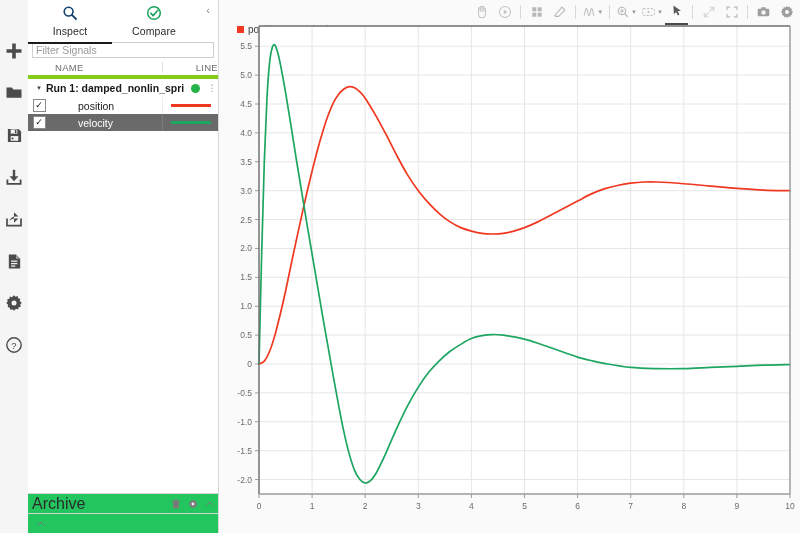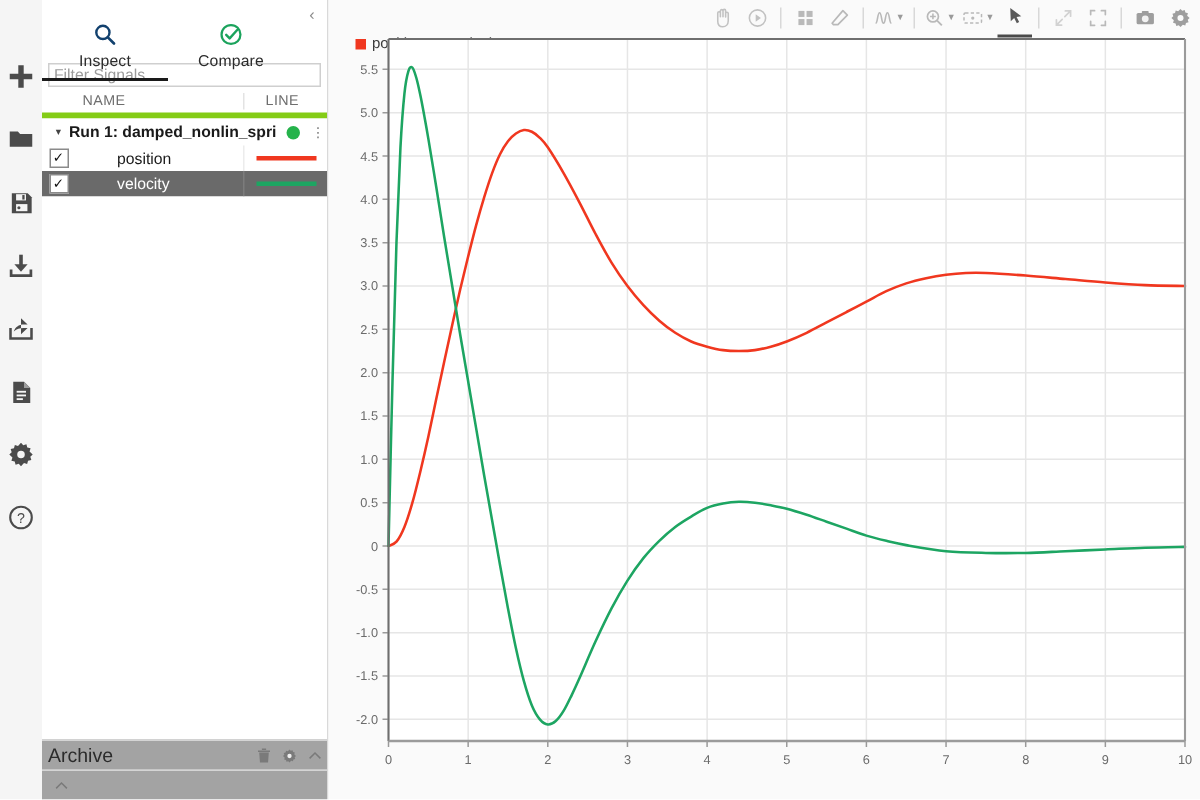--- a/index.html
+++ b/index.html
@@ -29,21 +29,21 @@
     position:absolute;left:28px;top:0;width:190px;height:533px;
     background:#ffffff;border-right:1px solid #d9d9d9;
     display:flex;flex-direction:column;
   }
   .tabs{
     position:relative;height:40px;display:flex;align-items:flex-start;
     background:#ffffff;
   }
   .tab{
     width:84px;height:39px;display:flex;flex-direction:column;
-    align-items:center;justify-content:flex-start;cursor:pointer;padding-top:13px;
+    align-items:center;justify-content:flex-start;cursor:pointer;padding-top:3px;
   }
   .tab .ticon{height:20px;display:flex;align-items:center;justify-content:center;}
   .tab .tlab{font-size:10.5px;color:#2b2b2b;margin-top:2px;letter-spacing:.1px;}
   .tab.active{border-bottom:2px solid #1a1a1a;}
   .collapse-chev{
     position:absolute;right:3px;top:3px;width:14px;height:14px;
     display:flex;align-items:center;justify-content:center;cursor:pointer;
     color:#8a8a8a;font-size:11px;
   }
   .filter-wrap{padding:0 4px;}
@@ -54,21 +54,21 @@
     font-family:"Liberation Sans",sans-serif;
   }
   .filter-input::placeholder{color:#9b9b9b;}
 
   .sig-head{
     display:flex;height:15px;align-items:center;
     border-bottom:4px solid #84cc16;margin-top:2px;
   }
   .sig-head .h-name{flex:1;font-size:9.5px;color:#6e6e6e;padding-left:27px;letter-spacing:.3px;}
   .sig-head .h-line{width:56px;font-size:9.5px;color:#6e6e6e;letter-spacing:.3px;
-     border-left:1px solid #e3e3e3;padding-left:14px;box-sizing:border-box;}
+     border-left:1px solid #e3e3e3;padding-left:14px;box-sizing:border-box;text-align:right;}
 
   .run-row{
     display:flex;align-items:center;height:18px;background:#fff;cursor:pointer;
   }
   .run-row .tri{
     width:14px;text-align:center;font-size:7px;color:#444;padding-left:4px;
   }
   .run-row .run-label{
     flex:1;font-size:10.5px;color:#1a1a1a;font-weight:bold;white-space:nowrap;
     overflow:hidden;
@@ -88,22 +88,22 @@
   .sig-row .sname{flex:1;font-size:10.5px;color:#1a1a1a;padding-left:28px;}
   .sig-row.sel .sname{color:#ffffff;}
   .sig-row .linecell{width:56px;display:flex;align-items:center;justify-content:center;
     border-left:1px solid #ececec;box-sizing:border-box;height:100%;}
   .sig-row.sel .linecell{border-left:1px solid #7c7c7c;}
   .lineswatch{width:40px;height:2.5px;display:block;}
 
   .sb-spacer{flex:1;background:#fff;}
   .panel-bar{
     height:19px;display:flex;align-items:center;
-    background:#a3a3a3;border-top:1px solid #d4d4d4;
-    font-size:13px;color:#2b2b2b;padding-left:4px;
+    background:#22c55e;border-top:1px solid #d4d4d4;
+    font-size:16px;color:#2b2b2b;padding-left:4px;
   }
   .panel-bar .plabel{flex:1;}
   .panel-bar .picon{width:17px;display:flex;align-items:center;justify-content:center;color:#777;}
 
   
   .main{
     position:absolute;left:219px;top:0;right:0;bottom:0;
     background:#fafafa;
   }
   .toolbar{

